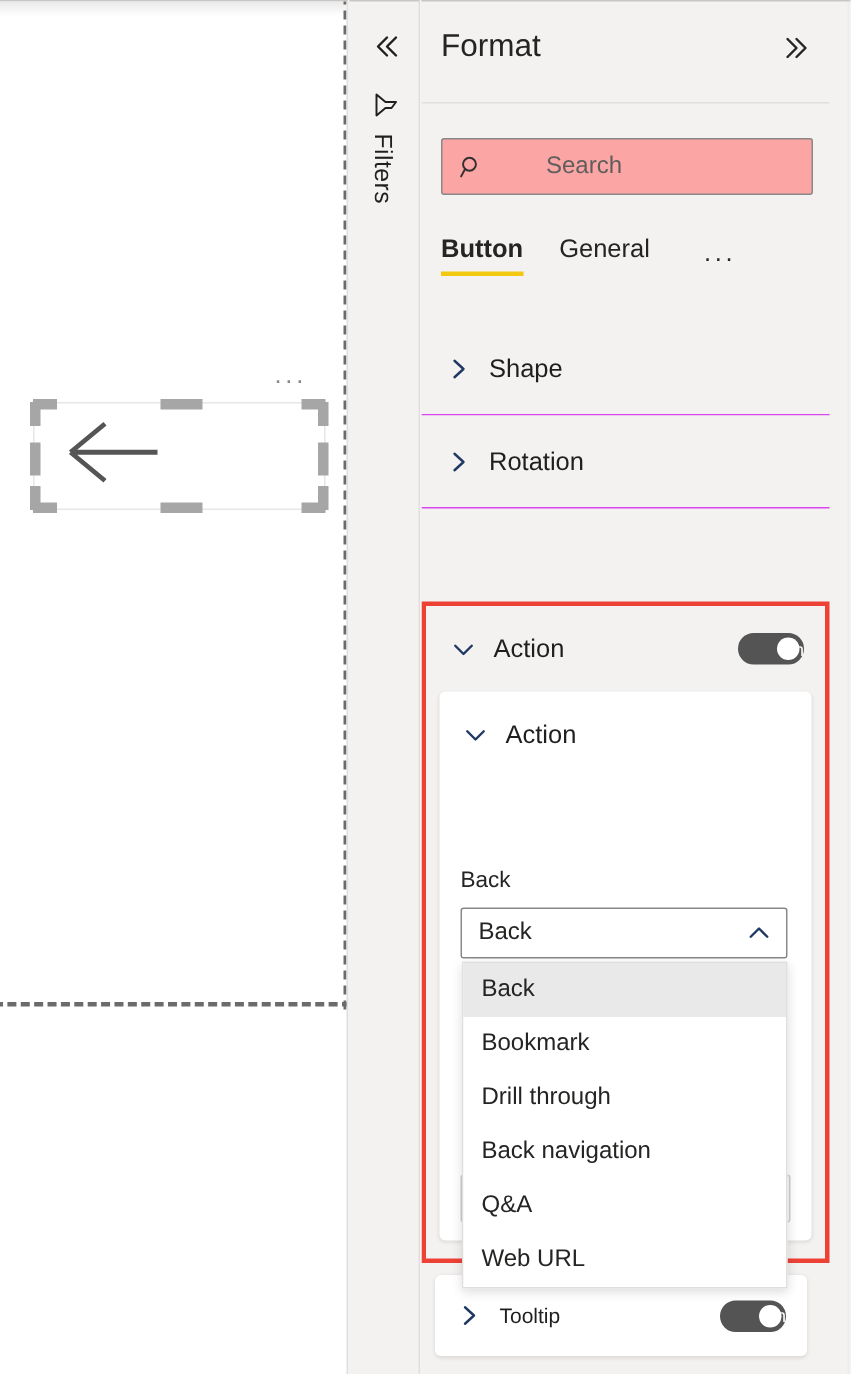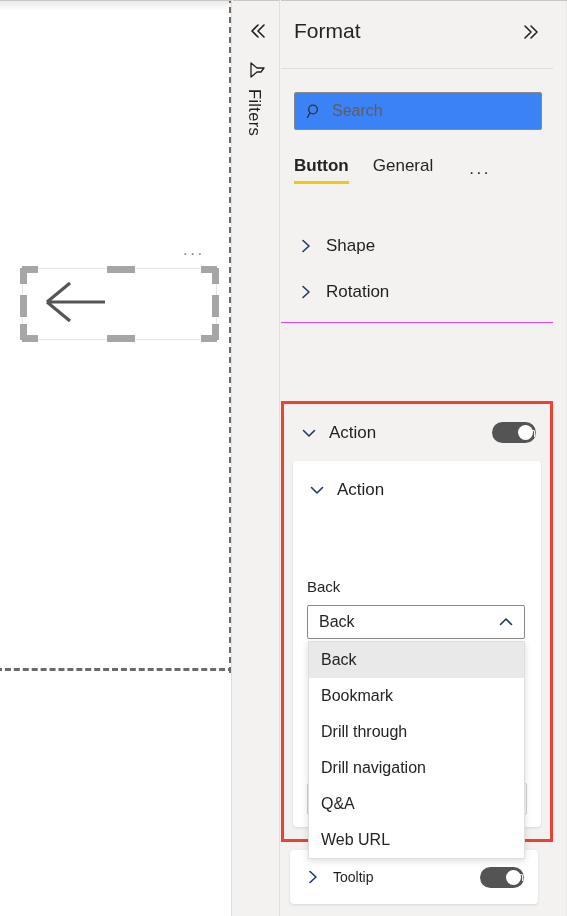--- a/index.html
+++ b/index.html
@@ -153,25 +153,26 @@
     width: 28px; height: 28px;
     display: flex; align-items: center; justify-content: center;
     color: #252423;
   }
 
   
   #search-wrap {
     position: absolute;
     left: 13px; top: 91px;
     width: 248px; height: 38px;
-    background: #3b82f6;
+    background: #fca5a5;
     border: 1px solid #8a8886;
     border-radius: 2px;
     display: flex;
     align-items: center;
+    gap: 32px;
   }
   #search-icon {
     margin-left: 10px;
     width: 18px; height: 18px;
     display: flex; align-items: center; justify-content: center;
     flex: 0 0 auto;
   }
   #search-input {
     flex: 1;
     border: 0;
@@ -236,21 +237,21 @@
     color: #1f3864;
     flex: 0 0 auto;
   }
   .sec-label {
     margin-left: 10px;
     font-size: 17px;
     color: #201f1e;
   }
 
   #sec-shape    { top: 214px; }
-  #sec-rotation { top: 260px; text-align: right; }
+  #sec-rotation { top: 276px; text-align: right; }
   #sec-style    { top: 338px; }
 
   
   #action-highlight {
     position: absolute;
     left: 0; top: 400px;
     width: 272px; height: 441px;
     border: 3px solid #ee4136;
     background: #f3f2f1;
   }
@@ -544,21 +545,21 @@
 
           <div id="field-row">
             <div id="field-disabled"></div>
             <div id="fx-button">fx</div>
           </div>
 
           <div id="type-listbox">
             <div class="opt selected">Back</div>
             <div class="opt">Bookmark</div>
             <div class="opt">Drill through</div>
-            <div class="opt">Drill navigation</div>
+            <div class="opt">Back navigation</div>
             <div class="opt">Q&amp;A</div>
             <div class="opt">Web URL</div>
           </div>
 
         </div>
       </div>
 
       <div id="tooltip-card">
         <span class="sec-chev">
           <svg width="16" height="16" viewBox="0 0 16 16" aria-hidden="true">

